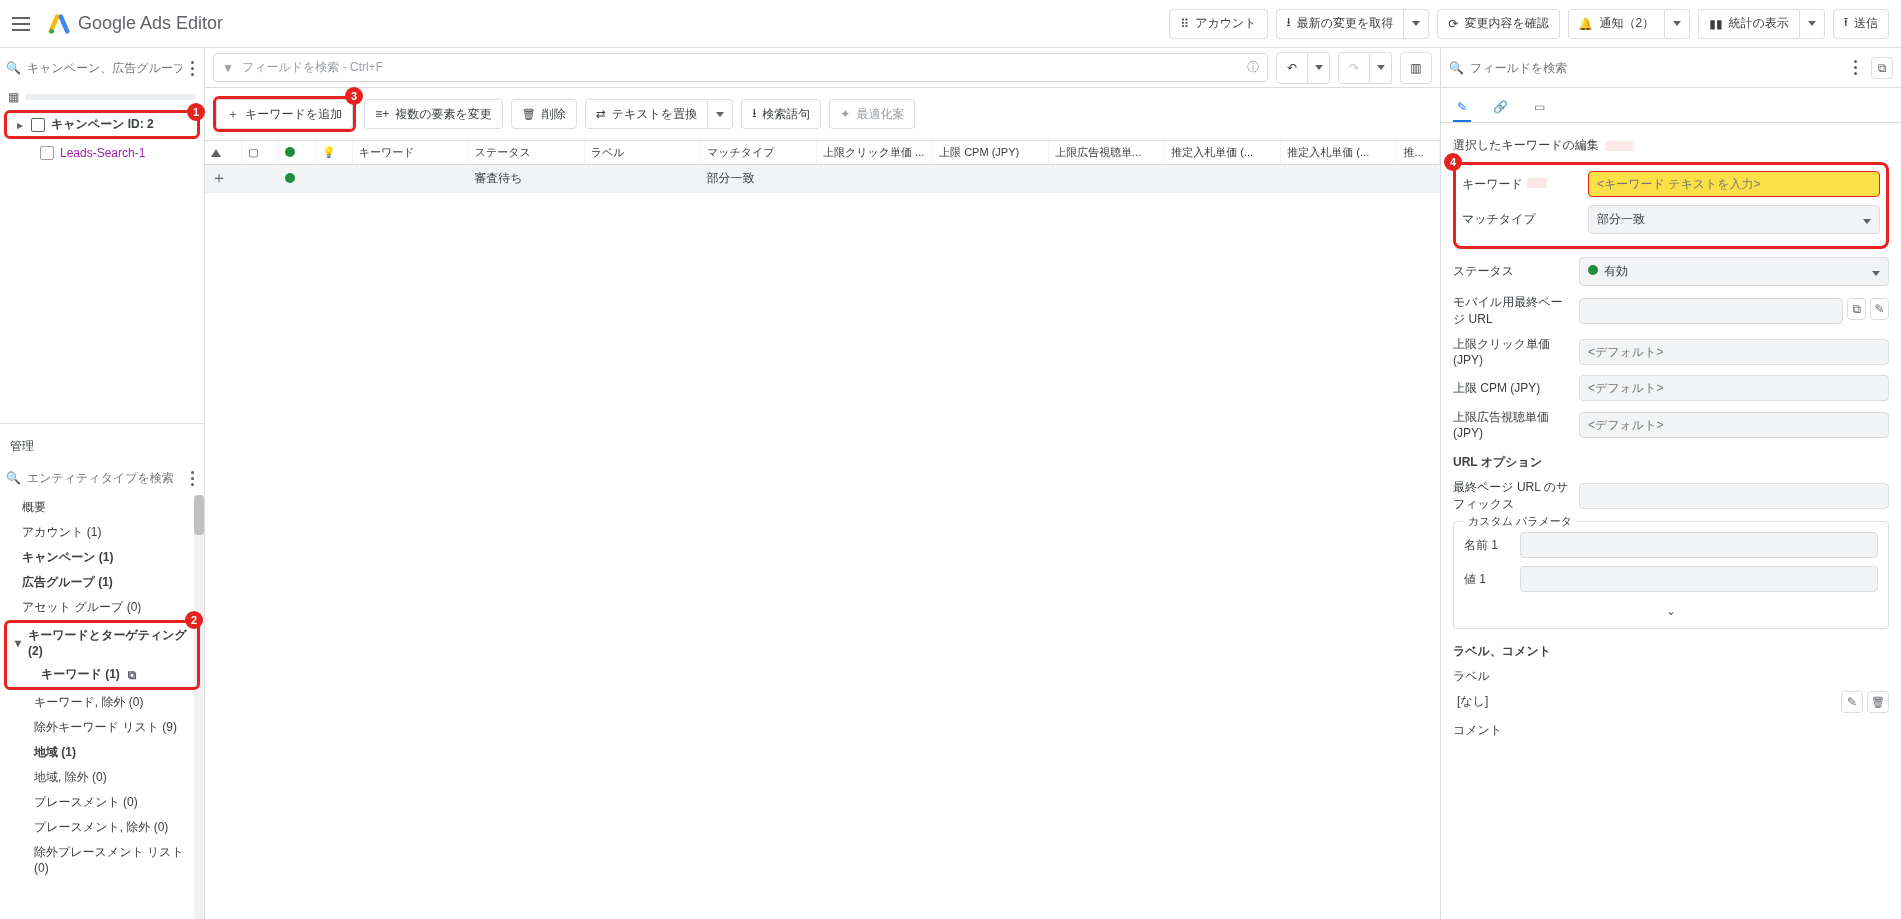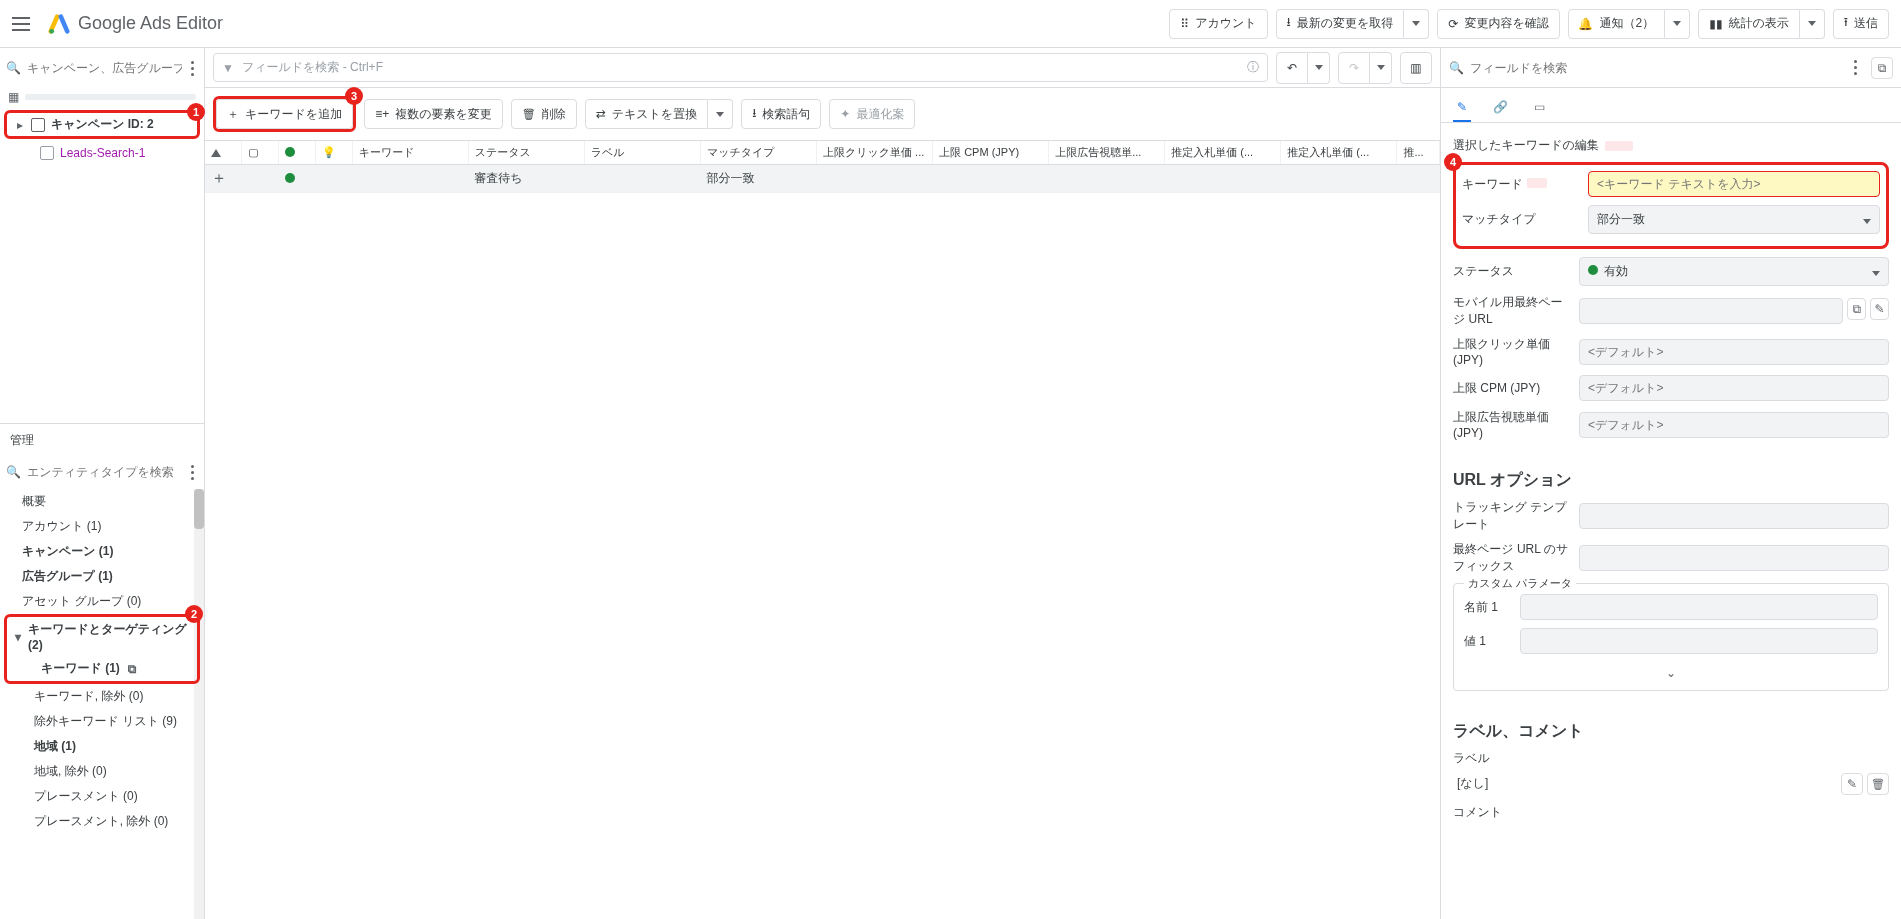--- a/index.html
+++ b/index.html
@@ -14,21 +14,21 @@
 .topbar-right { margin-left: auto; display: flex; gap: 8px; }
 .btn { display: inline-flex; align-items: center; gap: 6px; padding: 6px 10px; border: 1px solid #dadce0; border-radius: 4px; background: #fff; color: #3c4043; font-size: 12px; cursor: pointer; height: 30px; }
 .btn-split { display: inline-flex; }
 .btn-split .btn { border-radius: 4px 0 0 4px; }
 .btn-split .btn-caret { border-left: none; border-radius: 0 4px 4px 0; padding: 6px 8px; }
 .caret-down::after { content: ""; display: inline-block; border-left: 4px solid transparent; border-right: 4px solid transparent; border-top: 5px solid #5f6368; }
 
 .main { display: flex; height: calc(100vh - 48px); }
 .left-col { width: 205px; border-right: 1px solid #dadce0; display: flex; flex-direction: column; }
 .left-top { flex: 0 0 auto; }
-.left-bottom { flex: 1 1 auto; border-top: 1px solid #dadce0; display: flex; flex-direction: column; padding-top: 2px; }
+.left-bottom { flex: 1 1 auto; border-top: 1px solid #dadce0; display: flex; flex-direction: column; padding-top: 8px; }
 .searchbar { display: flex; align-items: center; padding: 6px 6px; height: 40px; gap: 6px; }
 .search-input { flex: 1; border: none; outline: none; font-size: 12px; color: #5f6368; background: transparent; }
 .vdots { width: 20px; height: 20px; display: flex; flex-direction: column; align-items: center; justify-content: center; gap: 3px; cursor: pointer; }
 .vdots span { width: 3px; height: 3px; background: #5f6368; border-radius: 50%; }
 .tree-controls { display: flex; align-items: center; gap: 6px; padding: 2px 8px 6px; }
 .tree-grid-icon { color: #5f6368; }
 .campaign-row { display: flex; align-items: center; gap: 6px; padding: 3px 8px; font-size: 12px; cursor: pointer; }
 .campaign-row .chev { width: 10px; text-align: center; color: #5f6368; }
 .campaign-icon { width: 14px; height: 14px; border: 1.5px solid #5f6368; border-radius: 2px; position: relative; }
 .redbox1 { border: 3px solid #e8221c; border-radius: 6px; margin: 0 4px 4px 4px; position: relative; }
@@ -68,21 +68,21 @@
 .right-tab.active { color: #1a73e8; border-bottom-color: #1a73e8; }
 .panel { padding: 10px 12px; overflow-y: auto; flex: 1; }
 .panel-title { font-size: 12px; margin: 4px 0 8px; display:flex; align-items:center; gap:6px; font-weight: 500;}
 .form-row { display: flex; align-items: center; margin-bottom: 8px; gap: 8px; }
 .form-label { width: 118px; font-size: 12px; color: #3c4043; }
 .form-field { flex: 1; }
 .text-input { width: 100%; border: 1px solid #dadce0; border-radius: 4px; padding: 5px 8px; font-size: 12px; background: #f1f3f4; color: #3c4043; }
 .text-input.shade { background: #f1f3f4; }
 .select-like { width: 100%; border: 1px solid #dadce0; border-radius: 4px; padding: 5px 8px; font-size: 12px; background: #f1f3f4; display: flex; align-items: center; justify-content: space-between; cursor: pointer; }
 .redbox4 { border: 3px solid #e8221c; border-radius: 8px; padding: 6px 6px 4px; position: relative; margin-bottom: 8px; }
-.section-head { font-size: 16px; font-weight: 700; color: #3c4043; margin: 30px 0 8px; }
+.section-head { font-size: 12px; font-weight: 700; color: #3c4043; margin: 14px 0 8px; }
 .fieldset-box { border: 1px solid #dadce0; border-radius: 4px; padding: 10px 10px 6px; margin-bottom: 10px; position: relative; }
 .fieldset-legend { position: absolute; top: -8px; left: 10px; background: #fff; padding: 0 4px; font-size: 11px; color: #3c4043; }
 .mini-icon { width: 22px; height: 22px; border: 1px solid #dadce0; border-radius: 4px; display:flex; align-items:center; justify-content:center; color:#5f6368; cursor:pointer; }
 .expand-chev { text-align:center; padding:4px; cursor:pointer; color:#5f6368; }
 .link-icon::before { content: "🔗"; font-size: 12px; }
 .label-icon::before { content: "▭"; font-size: 12px; }
 .popout-icon::before { content: "⧉"; }
 .pencil-icon::before { content: "✎"; }
 .trash-icon::before { content: "🗑"; font-size: 11px; }
 svg { display: block; }
@@ -207,20 +207,21 @@
               <span>キーワード (1)</span>
               <span class="popout-icon" style="margin-left:4px;color:#5f6368"></span>
             </div>
         </div>
         <div class="nav-item nav-sub">キーワード, 除外 (0)</div>
         <div class="nav-item nav-sub">除外キーワード リスト (9)</div>
         <div class="nav-item nav-sub bold">地域 (1)</div>
         <div class="nav-item nav-sub">地域, 除外 (0)</div>
         <div class="nav-item nav-sub">プレースメント (0)</div>
         <div class="nav-item nav-sub">プレースメント, 除外 (0)</div>
+        <div class="nav-item nav-sub">除外プレースメント リスト (0)</div>
       </div>
     </div>
   </div>
 
   <div class="center-col">
     <div class="filterbar">
       <div class="filter-input-wrap">
         <span>▼</span>
         <span>フィールドを検索 - Ctrl+F</span>
         <span style="margin-left:auto">ⓘ</span>
@@ -348,21 +349,21 @@
     <div class="panel">
       <div class="panel-title">
           <span>選択したキーワードの編集</span>
           <span style="width:28px;height:10px;background:#fde7e9;border-radius:2px"></span>
         </div>
 
       <div class="redbox4">
         <div class="badge-red" style="top:-12px; left:-12px;">4</div>
         <div class="form-row">
           <div class="form-label"><span>キーワード</span><span style="display:inline-block;width:20px;height:10px;background:#fde7e9;margin-left:4px;border-radius:2px;"></span></div>
-          <div class="form-field"><input class="text-input" style="border-color: rgb(232, 34, 28); background: #fef9c3;" placeholder="&lt;キーワード テキストを入力&gt;"></div>
+          <div class="form-field"><input class="text-input" style="border-color: rgb(232, 34, 28); background: #fde047;" placeholder="&lt;キーワード テキストを入力&gt;"></div>
         </div>
         <div class="form-row">
           <div class="form-label">マッチタイプ</div>
           <div class="form-field">
               <div class="select-like">
                 <span>部分一致</span>
                 <span class="caret-down"></span>
               </div>
             </div>
         </div>
@@ -397,24 +398,20 @@
         <div class="form-label">上限 CPM (JPY)</div>
         <div class="form-field"><input class="text-input shade" placeholder="&lt;デフォルト&gt;" style=""></div>
       </div>
       <div class="form-row">
         <div class="form-label">上限広告視聴単価 (JPY)</div>
         <div class="form-field"><input class="text-input shade" placeholder="&lt;デフォルト&gt;" style=""></div>
       </div>
 
       <div class="section-head">URL オプション</div>
       <div class="form-row">
-        <div class="form-label">トラッキング テンプレート</div>
-        <div class="form-field"><input class="text-input shade" style=""></div>
-      </div>
-      <div class="form-row">
         <div class="form-label">最終ページ URL のサフィックス</div>
         <div class="form-field"><input class="text-input shade" style=""></div>
       </div>
 
       <div class="fieldset-box">
         <div class="fieldset-legend">カスタム パラメータ</div>
         <div class="form-row">
           <div class="form-label" style="width:48px">名前 1</div>
           <div class="form-field"><input class="text-input shade" style=""></div>
         </div>

